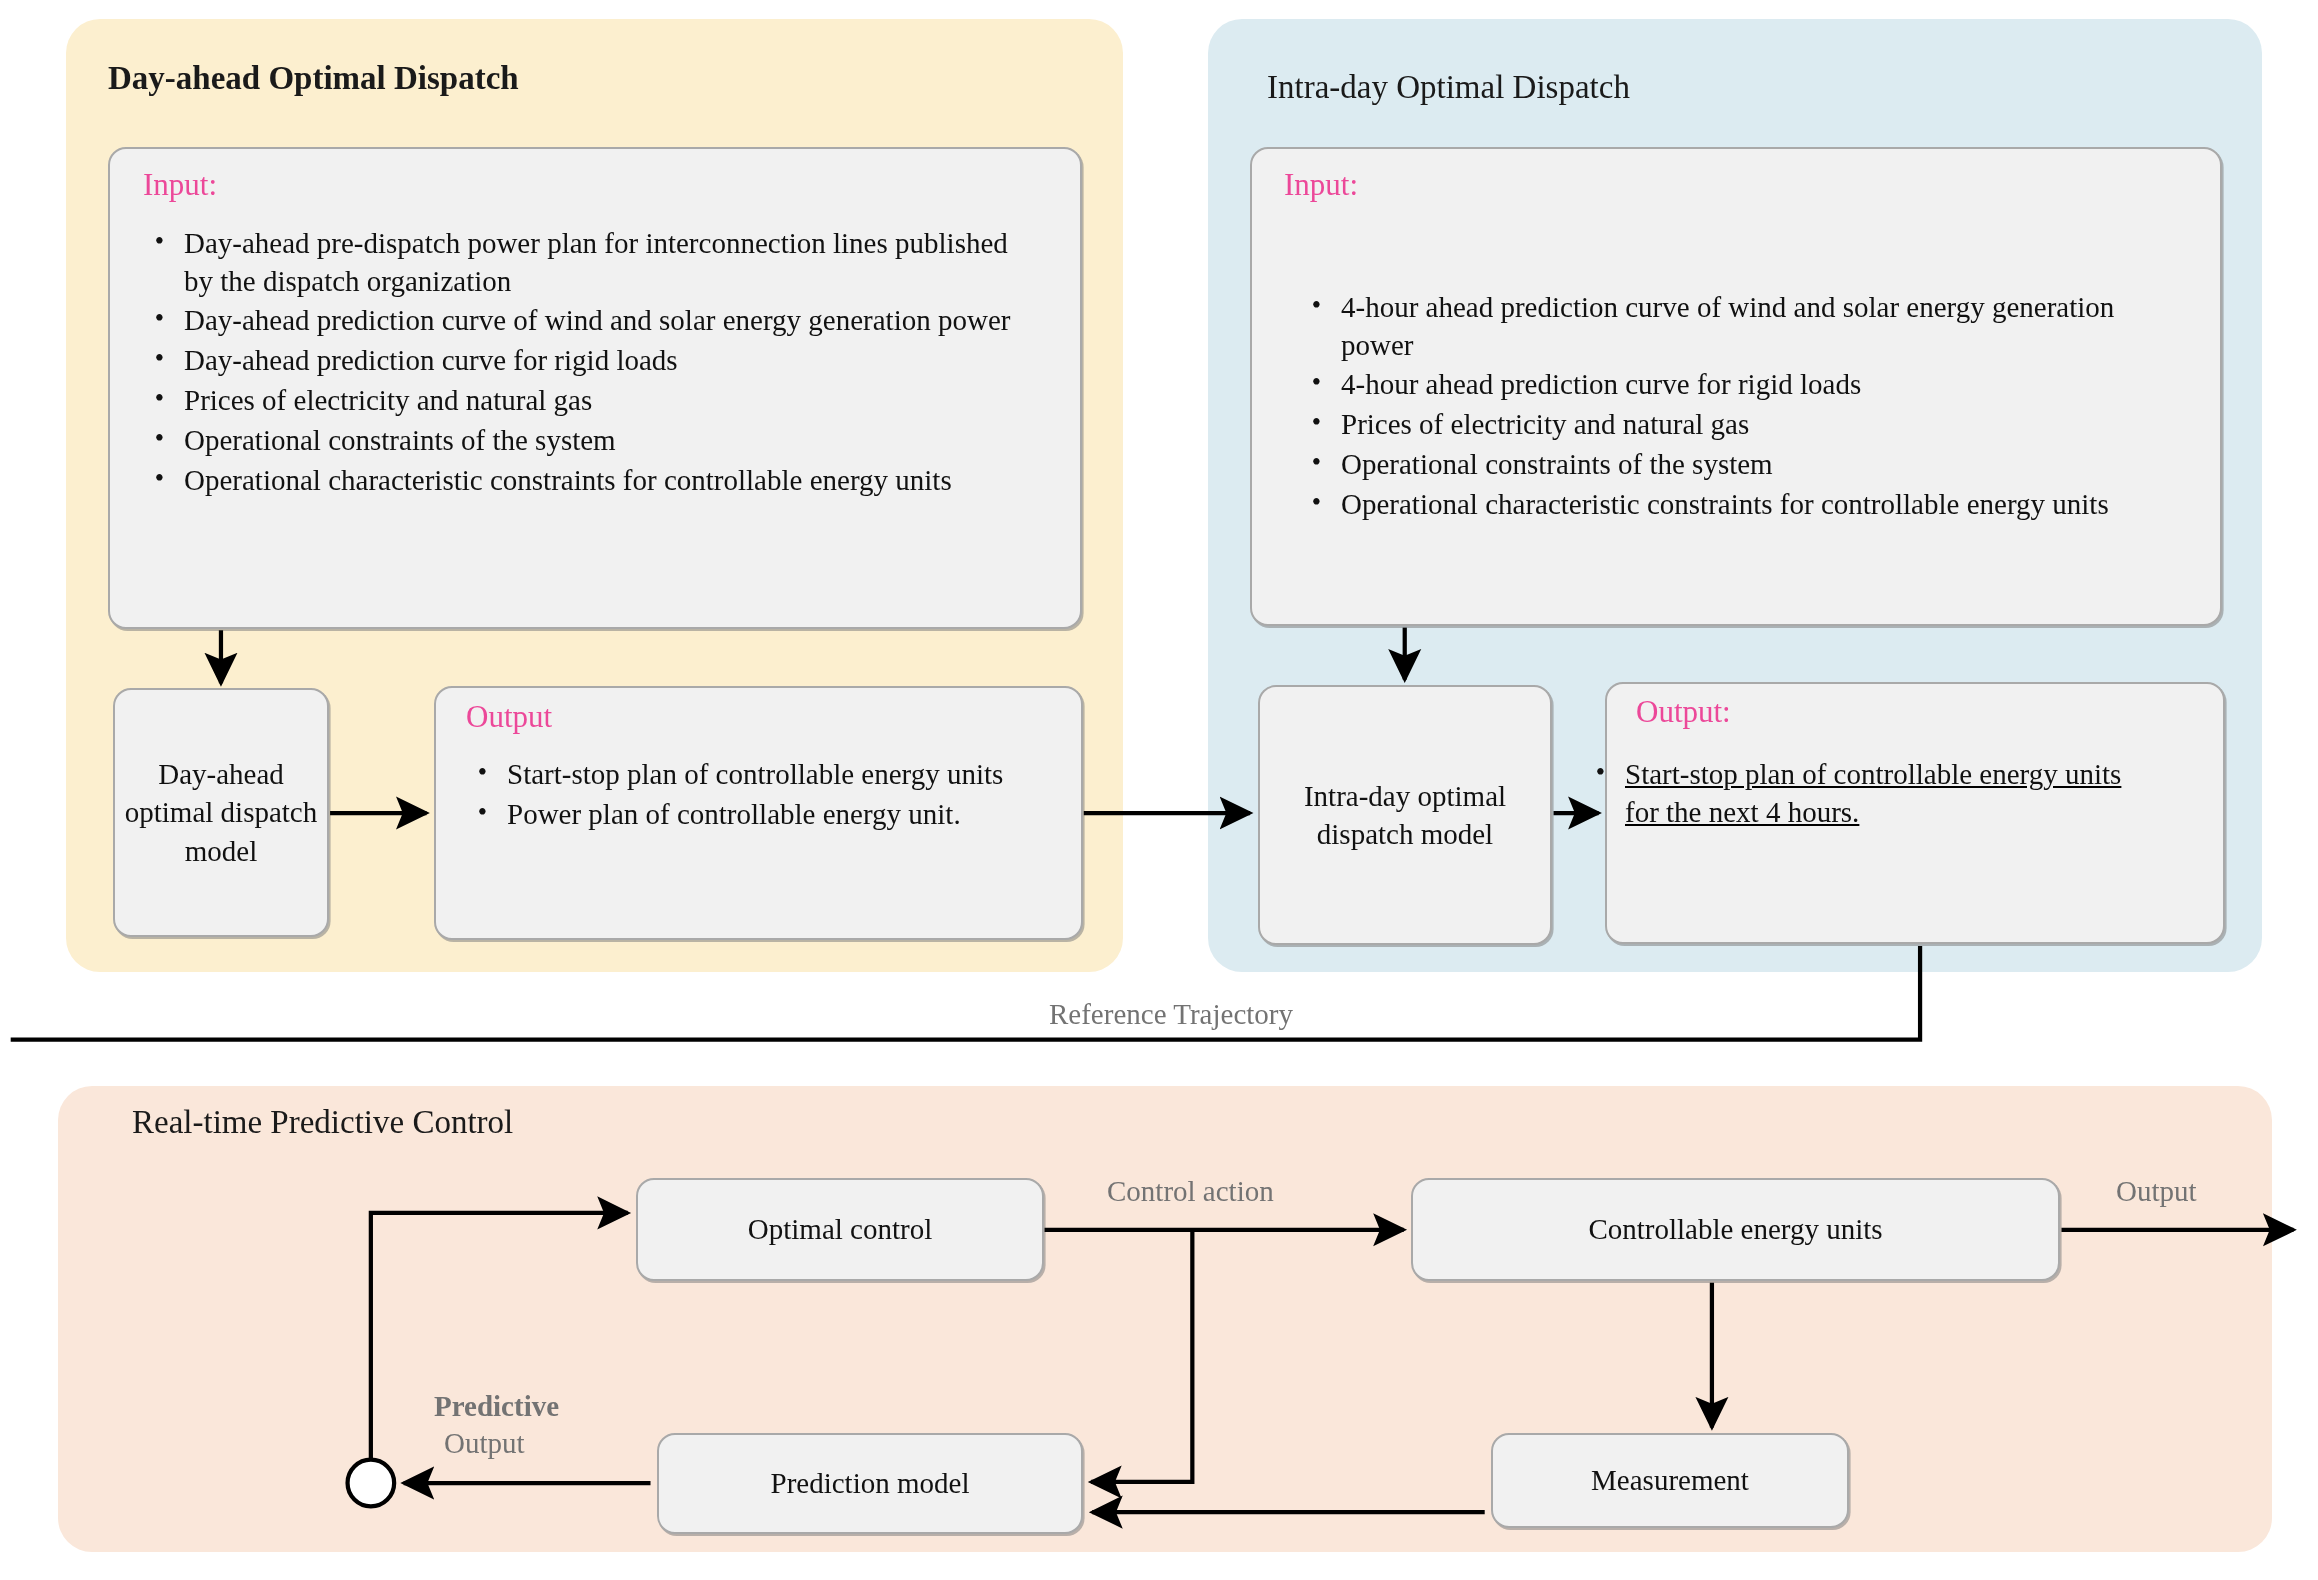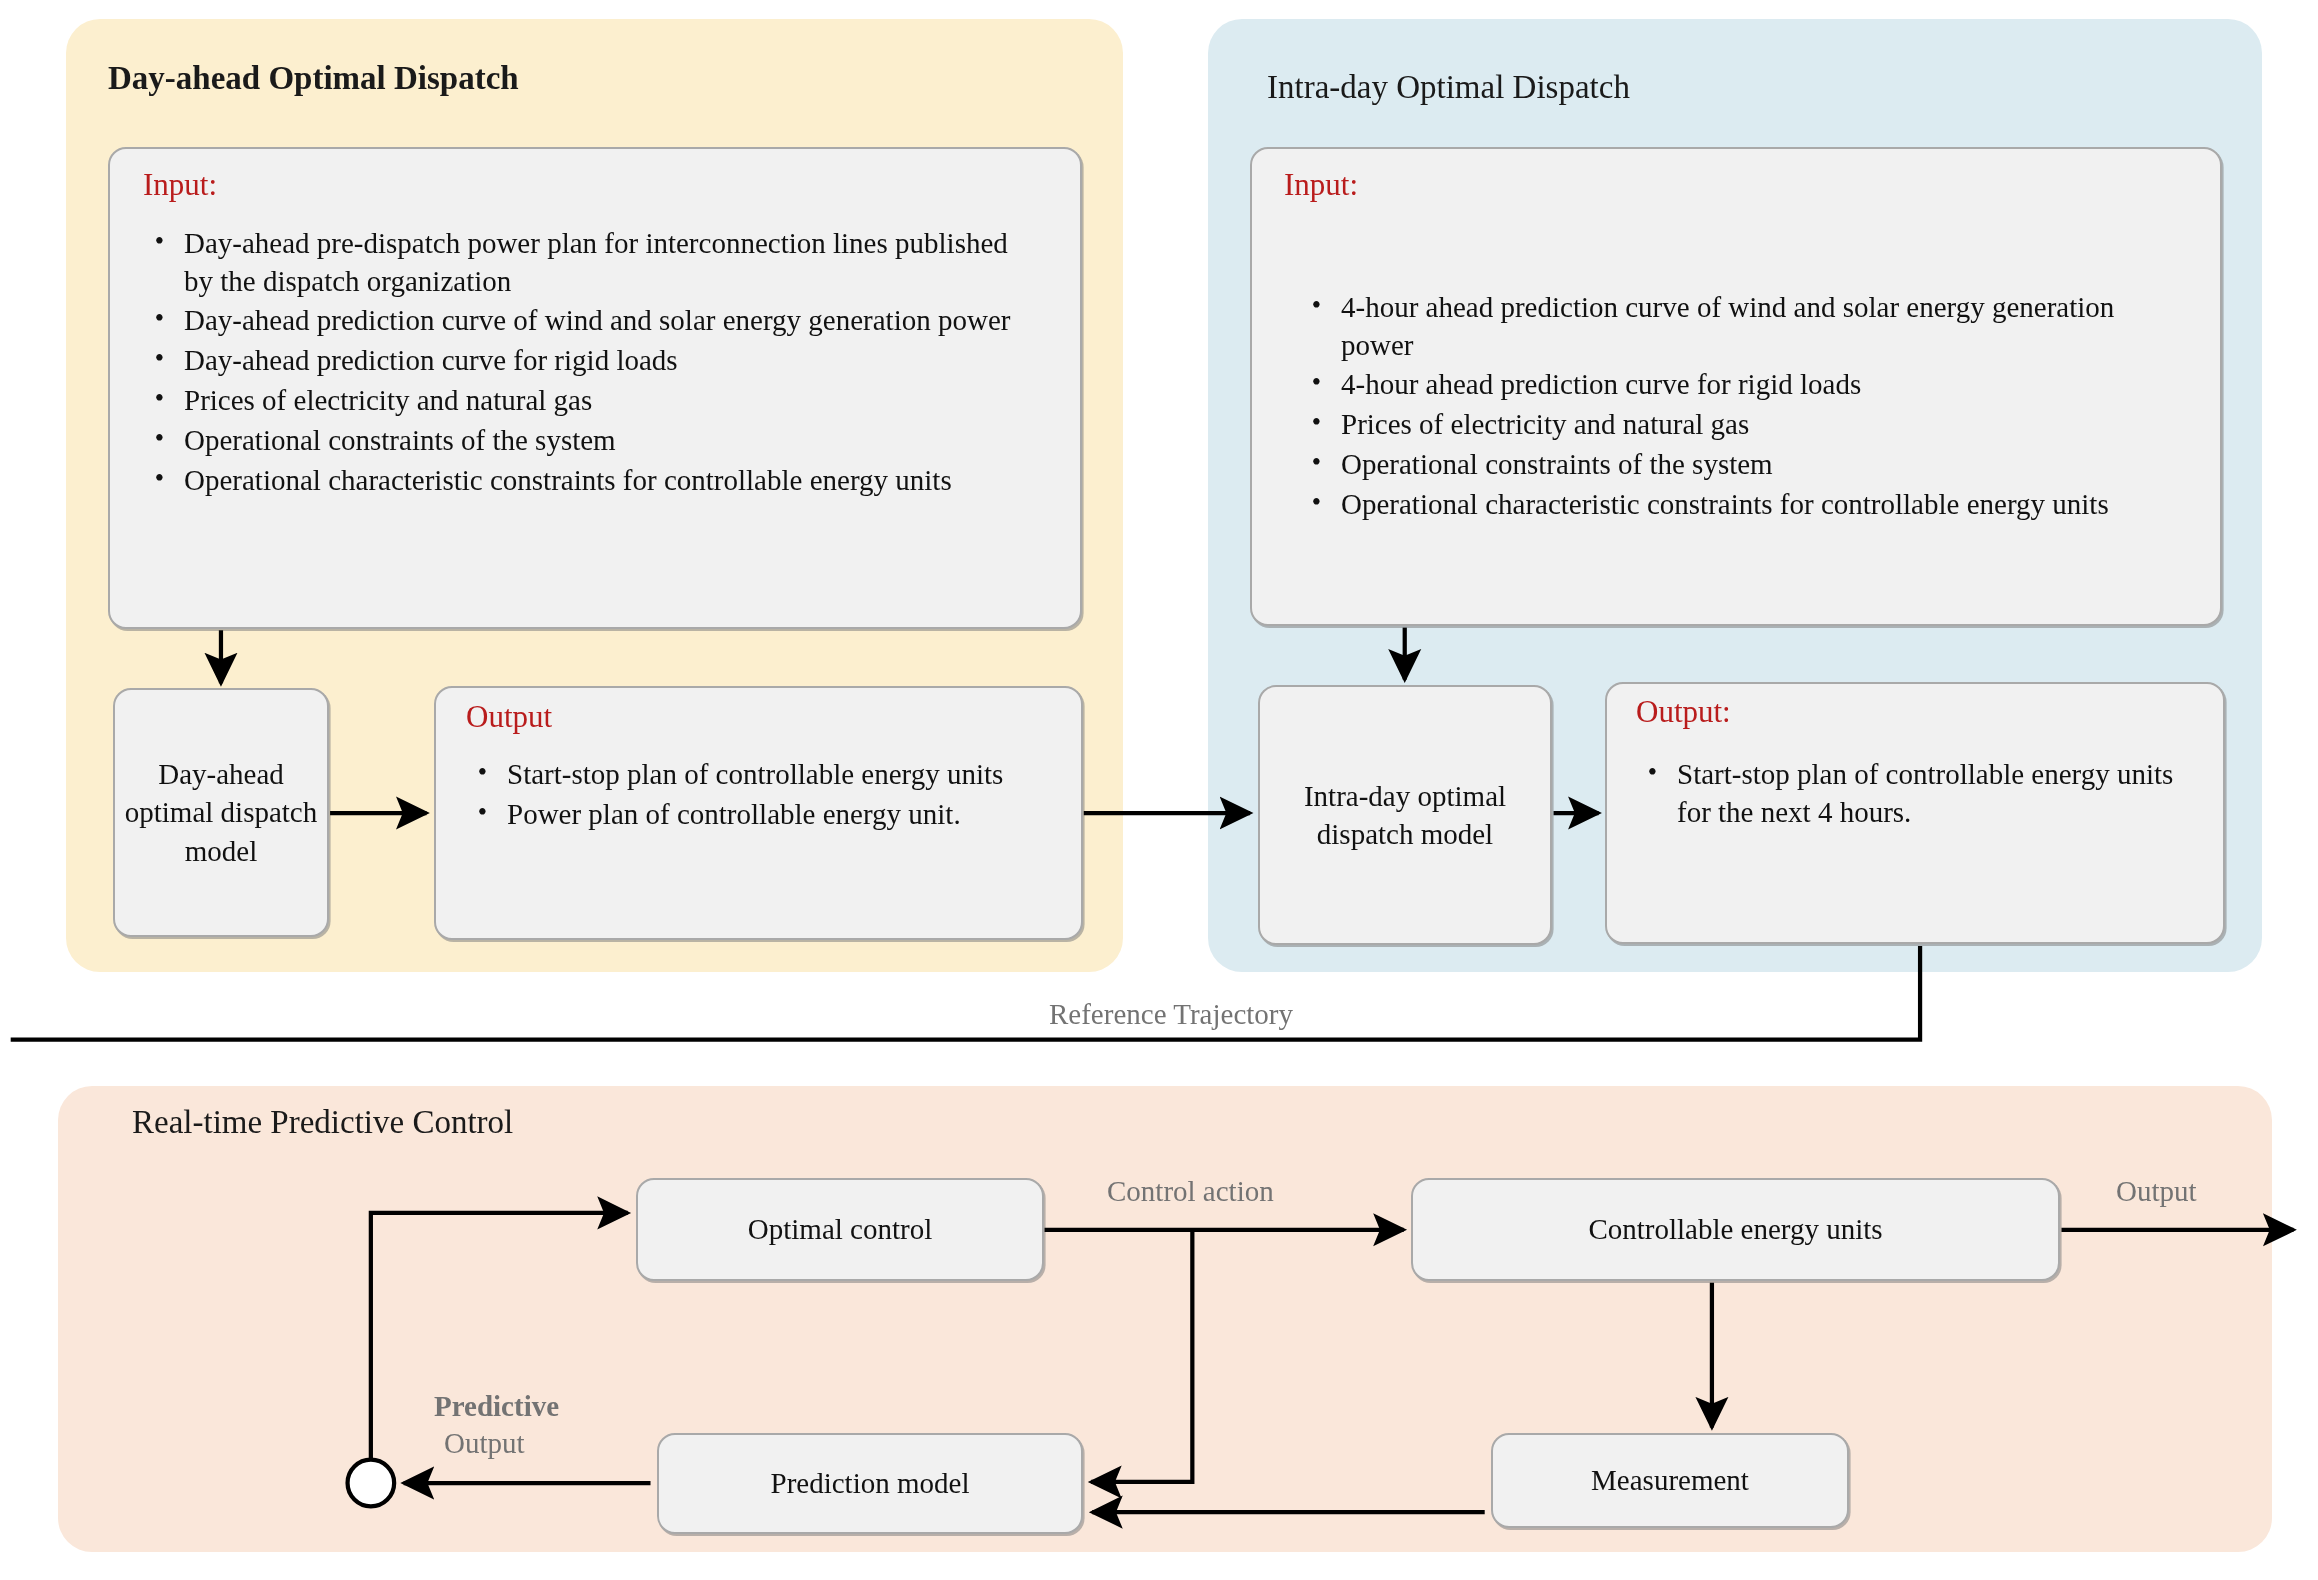--- a/index.html
+++ b/index.html
@@ -7,21 +7,21 @@
   #root{position:relative;width:2319px;height:1581px;background:#ffffff;overflow:hidden;}
 
   .panel{position:absolute;border-radius:34px;}
   .panel-title{position:absolute;font-size:33px;color:#1a1a1a;white-space:nowrap;}
 
   .card{
     position:absolute;background:#f1f1f1;border:2.6px solid #a9a9a9;
     border-radius:18px;box-sizing:border-box;
     box-shadow:1.6px 2.1px 0 rgba(130,130,130,0.55);
   }
-  .card-heading{position:absolute;font-size:31px;color:#b91c1c;}
+  .card-heading{position:absolute;font-size:31px;color:#ec4899;}
 
   ul.bl{list-style:none;margin:0;padding:0;position:absolute;}
   ul.bl li{position:relative;padding-left:41px;font-size:29px;line-height:1.30;color:#111;margin-bottom:2.1px;}
   ul.bl li::before{content:"\2022";position:absolute;left:11.7px;top:-1.1px;font-size:26.5px;line-height:1.30;}
 
   .node{
     position:absolute;background:#f1f1f1;border:2.6px solid #a9a9a9;border-radius:18px;
     box-sizing:border-box;display:flex;align-items:center;justify-content:center;
     text-align:center;font-size:29px;line-height:1.32;color:#111;padding:3.2px 7.4px;
     box-shadow:1.6px 2.1px 0 rgba(130,130,130,0.55);
@@ -71,21 +71,21 @@
     <li>4-hour ahead prediction curve for rigid loads</li>
     <li>Prices of electricity and natural gas</li>
     <li>Operational constraints of the system</li>
     <li>Operational characteristic constraints for controllable energy units</li>
   </ul>
 
   <div class="node" style="left:1258px;top:685px;width:294px;height:260px;">Intra-day optimal dispatch model</div>
 
   <div class="card" style="left:1605px;top:682px;width:620px;height:262px;"></div>
   <div class="card-heading" style="left:1636px;top:694px;">Output:</div>
-  <ul class="bl" style="left:1636px;top:756px;width:577px;">
+  <ul class="bl" style="left:1584px;top:756px;width:577px;text-decoration:underline;">
     <li>Start-stop plan of controllable energy units for the next 4 hours.</li>
   </ul>
 
   <div class="flabel" style="left:1049px;top:996px;">Reference Trajectory</div>
 
   <div class="panel" style="left:58px;top:1086px;width:2214px;height:466px;background:#fae7da;"></div>
   <div class="panel-title" style="left:132px;top:1104px;">Real-time Predictive Control</div>
 
   <div class="node" style="left:1411px;top:1178px;width:649px;height:103px;">Controllable energy  units</div>
 

